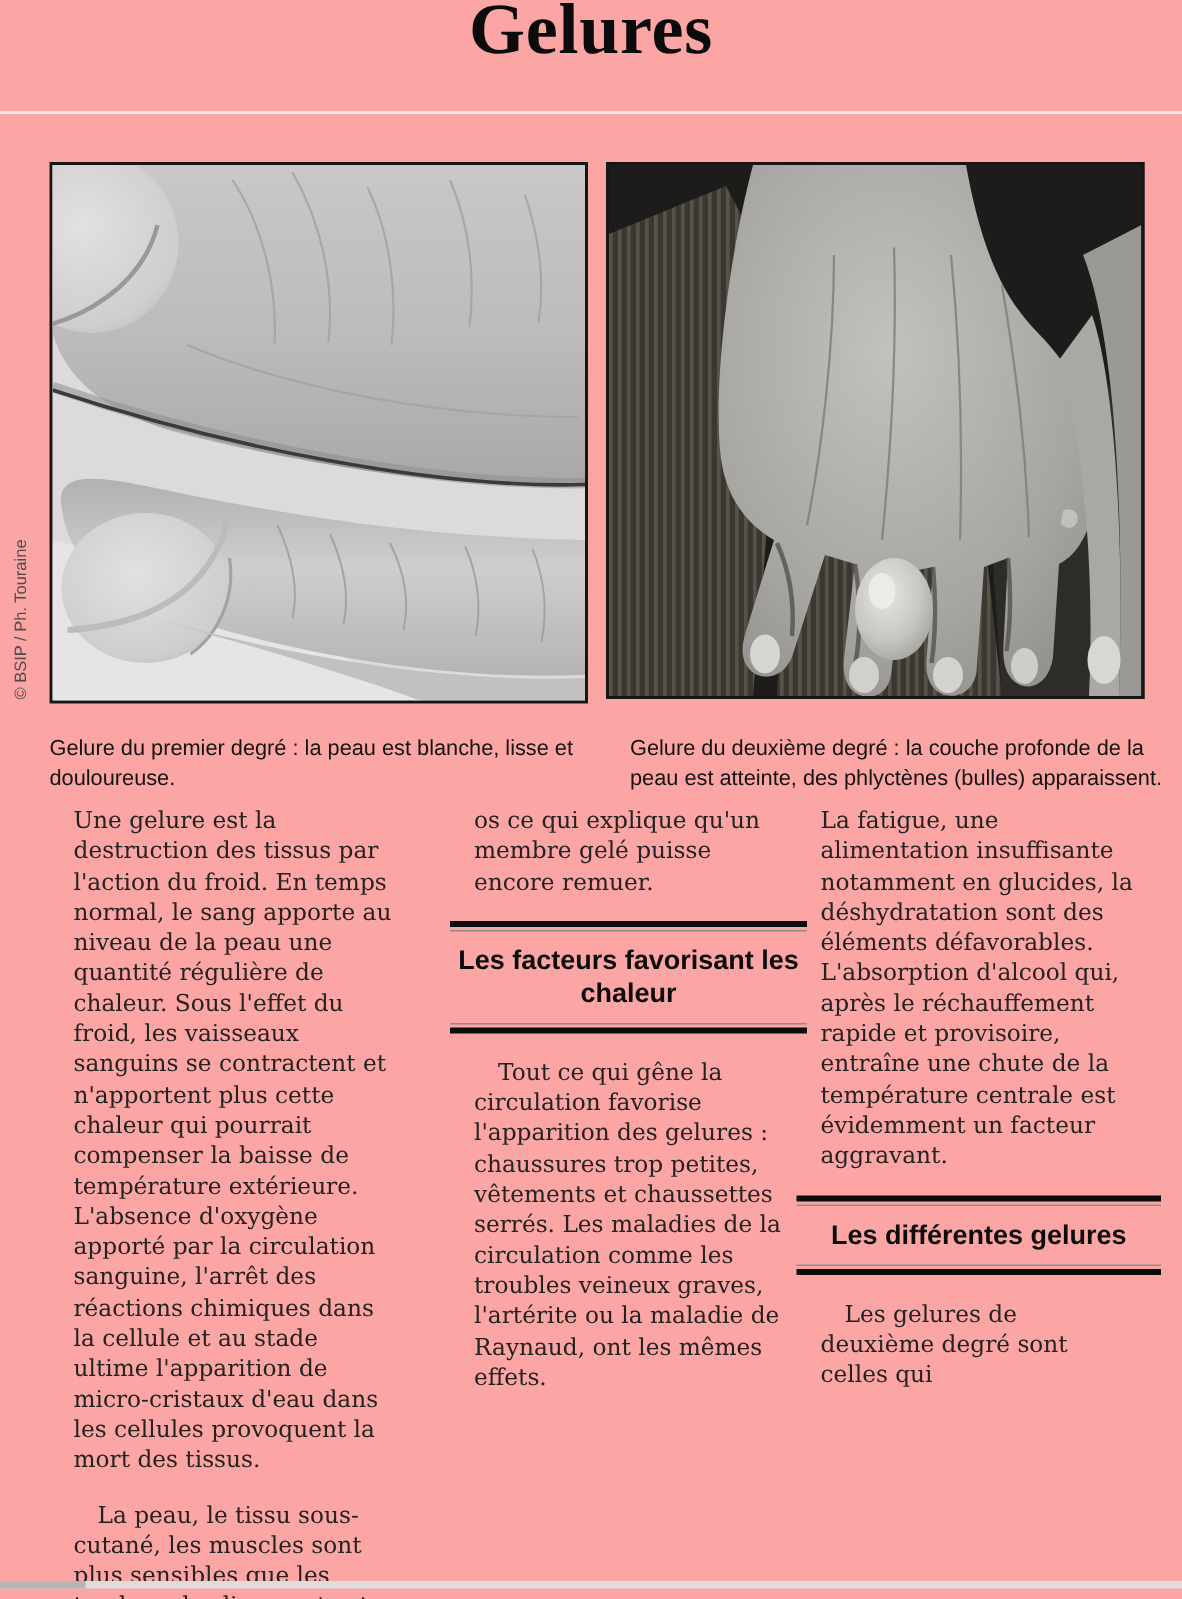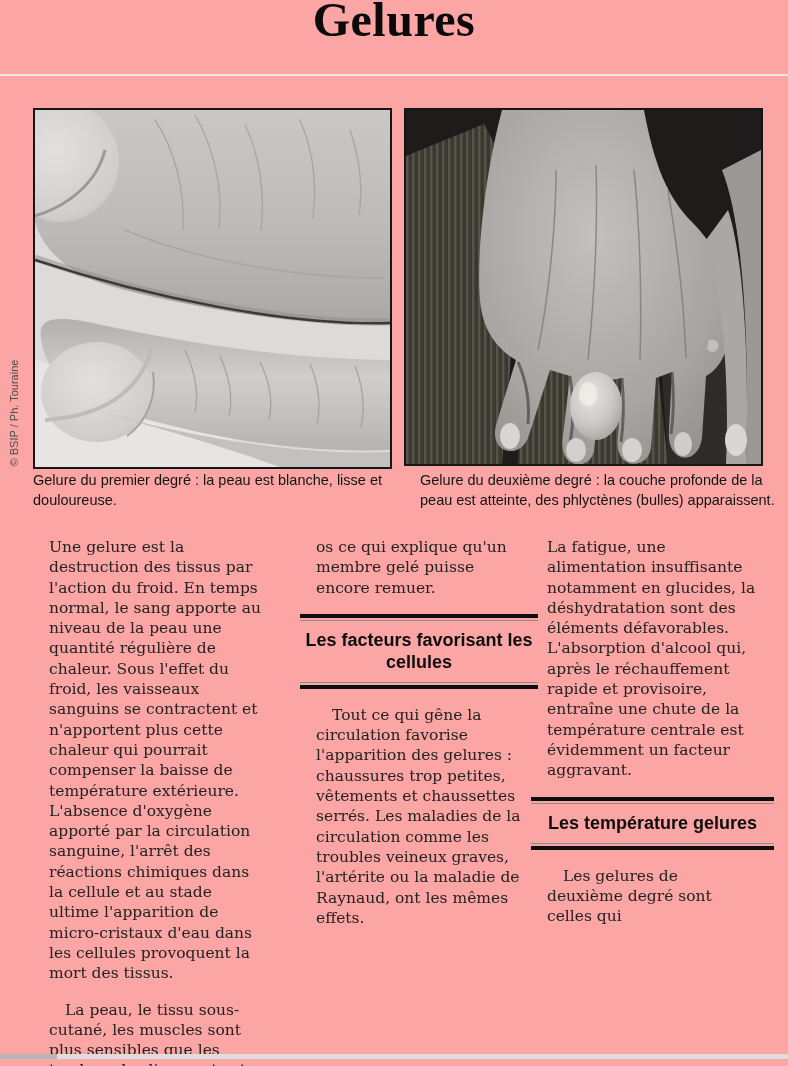--- a/index.html
+++ b/index.html
@@ -23,21 +23,21 @@
   .photo svg{display:block;width:100%;height:100%;}
 
   .credit{
     position:absolute;left:-46px;top:406px;width:122px;height:14px;
     transform:rotate(-90deg);
     font-family:"Liberation Sans",sans-serif;font-size:11px;color:#4c4c4a;
     text-align:center;white-space:nowrap;
   }
 
   .caption{
-    position:absolute;top:471px;
+    position:absolute;top:490px;
     font-family:"Liberation Sans",sans-serif;font-size:14.5px;line-height:19.5px;color:#141414;
   }
   #caption1{left:33px;width:372px;}
   #caption2{left:404px;width:372px;margin-left:16px;}
 
   .col{position:absolute;top:521px;font-size:15.5px;line-height:20.3px;color:#232321;}
   #col1{left:33px;width:245px;}
   #col2{left:300px;width:238px;}
   #col3{left:531px;width:243px;}
   .col p{margin:16px;}
@@ -181,29 +181,29 @@
   <div class="caption" id="caption2">Gelure du deuxième degré : la couche profonde de la peau est atteinte, des phlyctènes (bulles) apparaissent.</div>
 
   <div class="col" id="col1">
     <p>Une gelure est la destruction des tissus par l'action du froid. En temps normal, le sang apporte au niveau de la peau une quantité régulière de chaleur. Sous l'effet du froid, les vaisseaux sanguins se contractent et n'apportent plus cette chaleur qui pourrait compenser la baisse de température extérieure. L'absence d'oxygène apporté par la circulation sanguine, l'arrêt des réactions chimiques dans la cellule et au stade ultime l'apparition de micro-cristaux d'eau dans les cellules provoquent la mort des tissus.</p>
     <p class="indent">La peau, le tissu sous-cutané, les muscles sont plus sensibles que les tendons, les ligaments et les</p>
   </div>
 
   <div class="col" id="col2">
     <p>os ce qui explique qu'un membre gelé puisse encore remuer.</p>
     <div class="section-heading">
-      <div class="inner">Les facteurs favorisant les cellules</div>
+      <div class="inner">Les facteurs favorisant les chaleur</div>
     </div>
     <p class="indent">Tout ce qui gêne la circulation favorise l'apparition des gelures : chaussures trop petites, vêtements et chaussettes serrés. Les maladies de la circulation comme les troubles veineux graves, l'artérite ou la maladie de Raynaud, ont les mêmes effets.</p>
   </div>
 
   <div class="col" id="col3">
     <p>La fatigue, une alimentation insuffisante notamment en glucides, la déshydratation sont des éléments défavorables. L'absorption d'alcool qui, après le réchauffement rapide et provisoire, entraîne une chute de la température centrale est évidemment un facteur aggravant.</p>
     <div class="section-heading">
-      <div class="inner">Les température gelures</div>
+      <div class="inner">Les différentes gelures</div>
     </div>
     <p class="indent">Les gelures de deuxième degré sont celles qui</p>
   </div>
 
   <div class="rule-bottom">
     <div class="rule-bottom-dark"></div>
   </div>
 
 </div>
 

